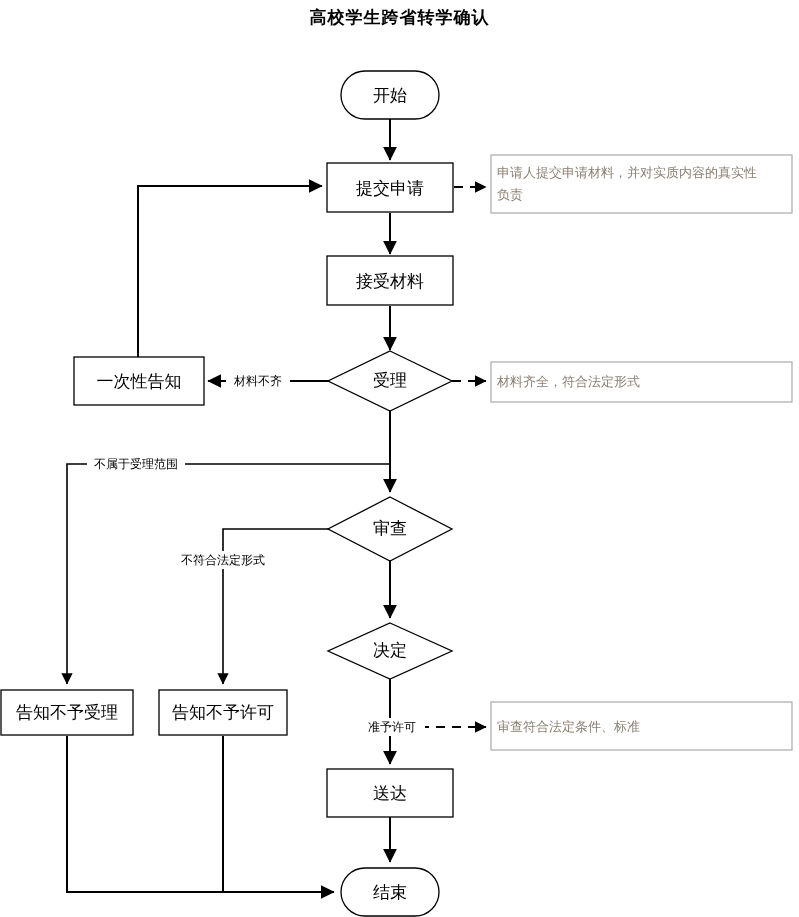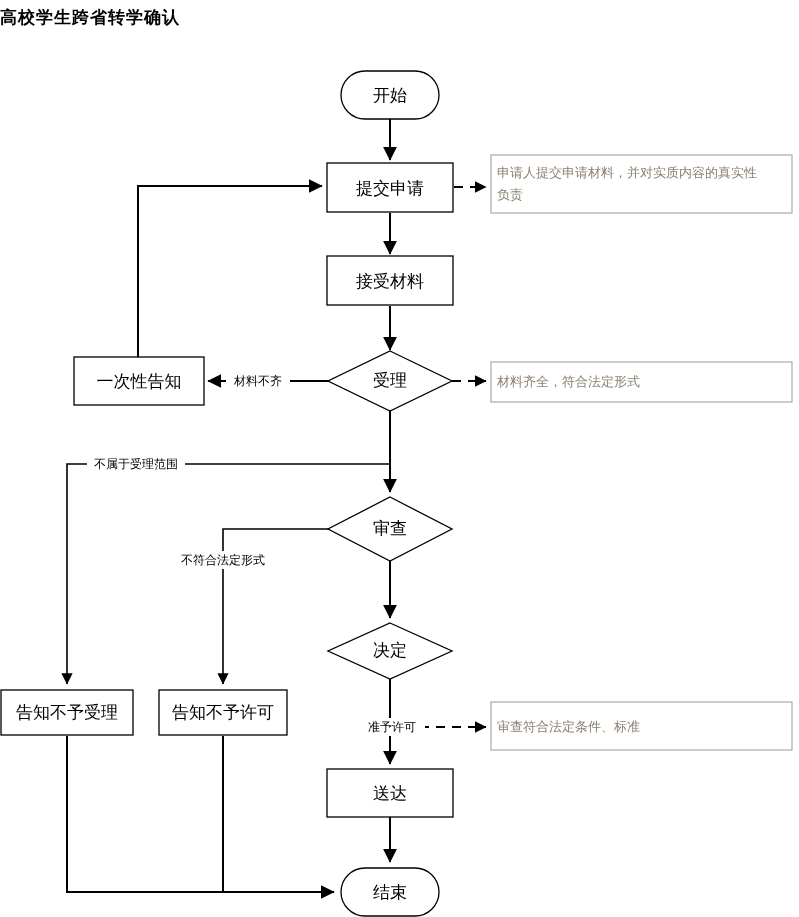--- a/index.html
+++ b/index.html
@@ -12,21 +12,21 @@
     height: 917px;
     font-family: "DejaVu Sans", "Liberation Sans", sans-serif;
     overflow: hidden;
     position: relative;
   }
   #chart-title {
     position: absolute;
     top: 6px;
     left: 0;
     width: 799px;
-    text-align: left;
+    text-align: center;
     font-size: 17px;
     font-weight: bold;
     color: #000000;
     letter-spacing: 1px;
   }
   svg#flow {
     position: absolute;
     top: 0;
     left: 0;
   }

